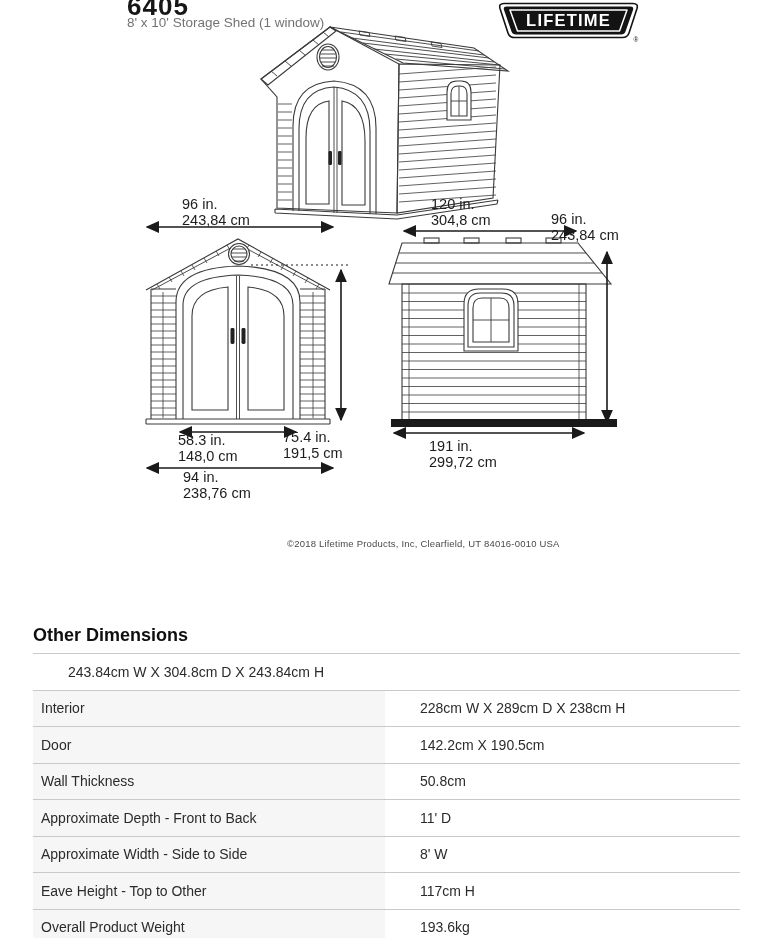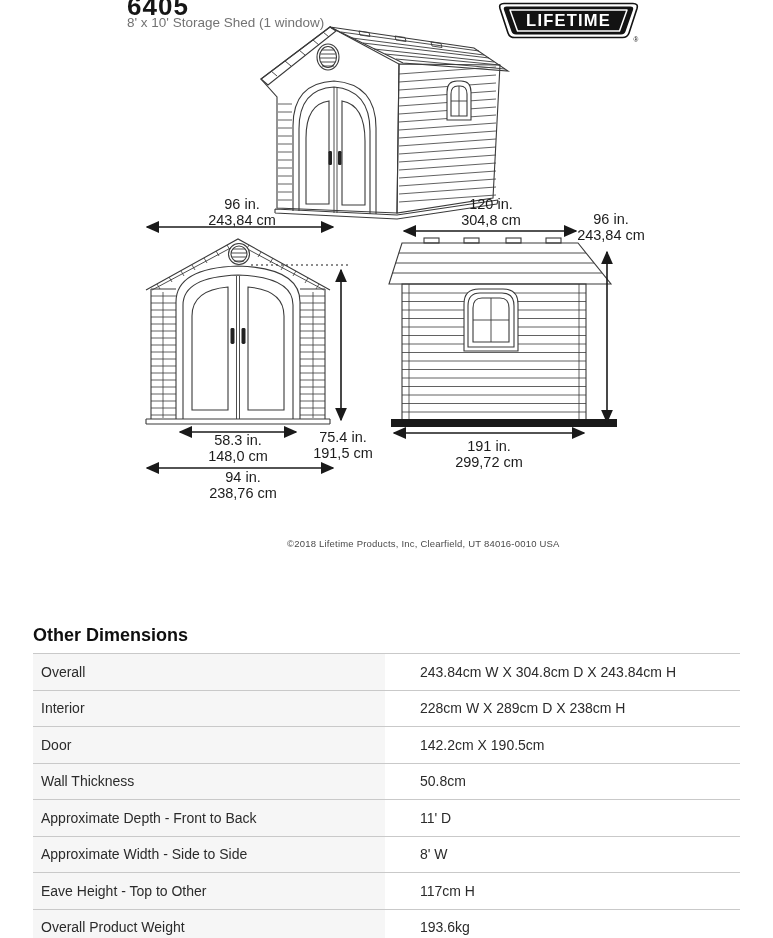--- a/index.html
+++ b/index.html
@@ -8,21 +8,21 @@
     font-family:"Liberation Sans",sans-serif;color:#1c1c1c;
   }
   
   .model-no{position:absolute;left:127px;top:-9px;font-size:26px;font-weight:700;letter-spacing:1px;color:#161616;}
   .subtitle{position:absolute;left:127px;top:15px;font-size:13.5px;color:#737373;}
   .brand-logo{position:absolute;left:497px;top:2px;width:143px;height:40px;}
   
   .diagram-svg{position:absolute;left:0;top:0;}
   
   .dim-label-block{
-    position:absolute;width:120px;text-align:center;
+    position:absolute;width:120px;
     font-size:14.5px;line-height:15.5px;color:#1c1c1c;white-space:nowrap;
   }
   .lbl-front-width{left:182px;top:197px;}
   .lbl-depth{left:431px;top:197px;}
   .lbl-height{left:551px;top:212px;}
   .lbl-door-width{left:178px;top:433px;}
   .lbl-door-height{left:283px;top:430px;}
   .lbl-base-width{left:183px;top:470px;}
   .lbl-side-length{left:429px;top:439px;}
   .copyright{position:absolute;left:287px;top:502px;font-size:9.5px;color:#4a4a4a;letter-spacing:.2px;margin-top:36px;}
@@ -198,21 +198,20 @@
     <div>191 in.</div>
     <div>299,72 cm</div>
   </div>
 
   <div class="copyright">©2018 Lifetime Products, Inc, Clearfield, UT 84016-0010 USA</div>
 
   <div class="other-dims">
     <h2>Other Dimensions</h2>
     <div class="dim-table">
       <div class="dim-row">
-        <div class="dim-cell-label">Overall</div>
         <div class="dim-cell-value">243.84cm W X 304.8cm D X 243.84cm H</div>
       </div>
       <div class="dim-row">
         <div class="dim-cell-label">Interior</div>
         <div class="dim-cell-value">228cm W X 289cm D X 238cm H</div>
       </div>
       <div class="dim-row">
         <div class="dim-cell-label">Door</div>
         <div class="dim-cell-value">142.2cm X 190.5cm</div>
       </div>

